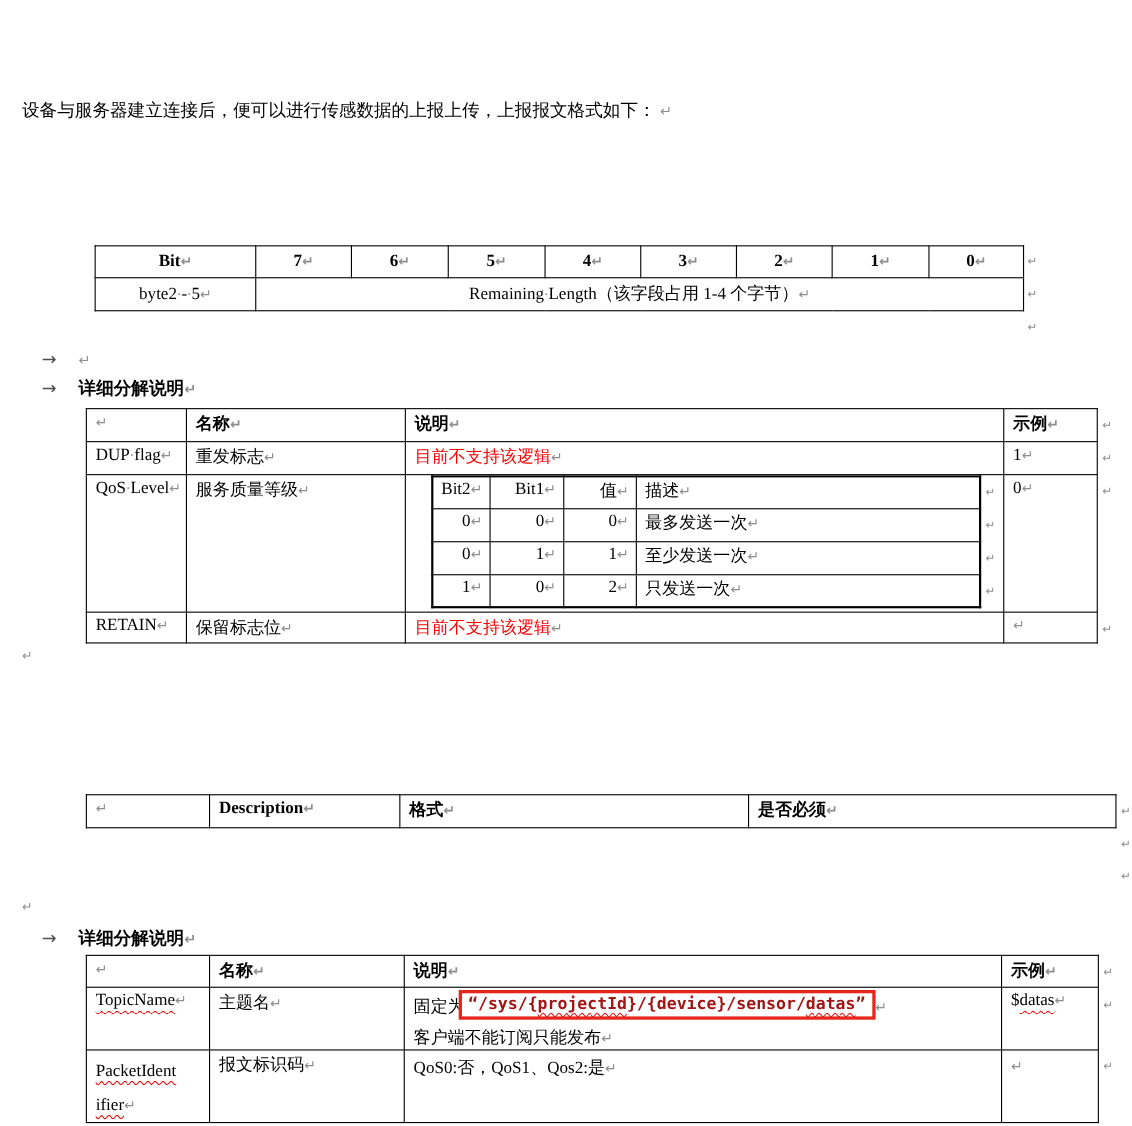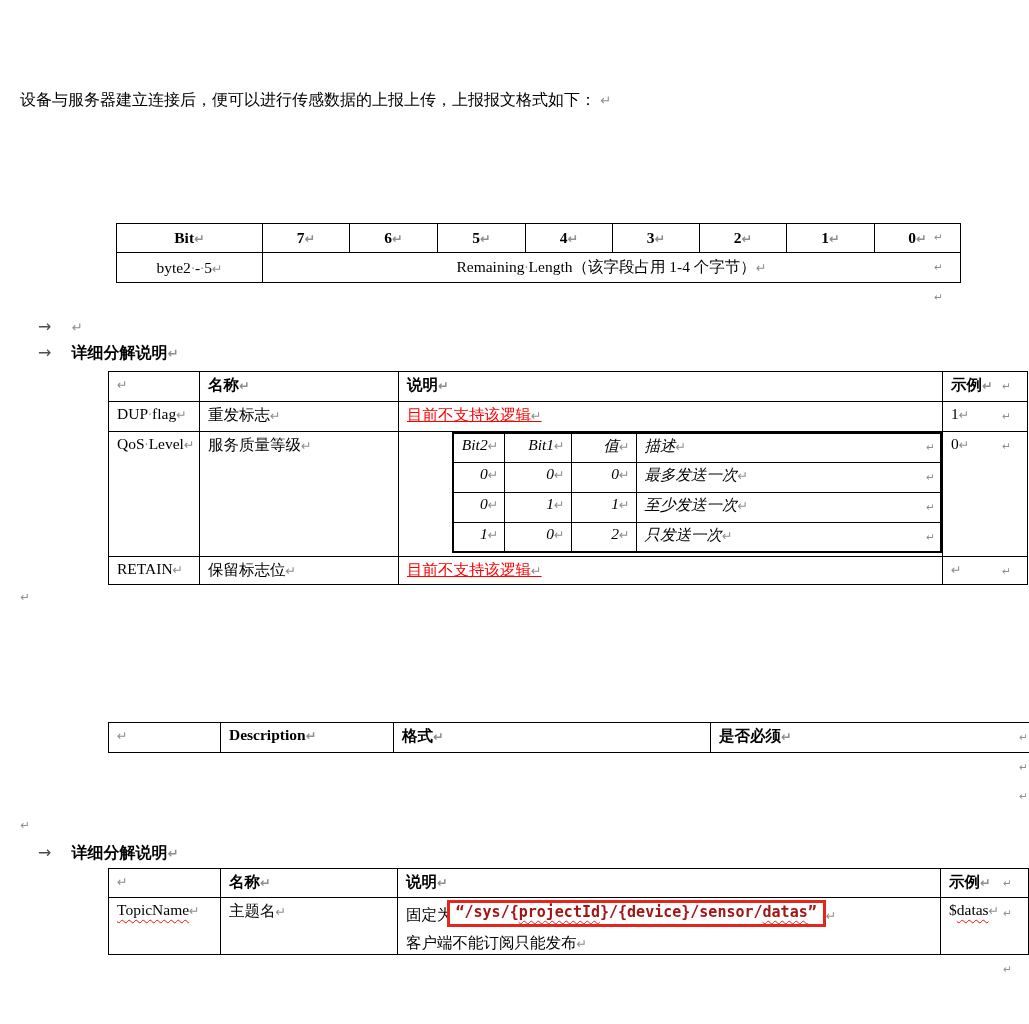--- a/index.html
+++ b/index.html
@@ -11,28 +11,28 @@
   .abs{position:absolute;}
   .h1{font-size:23px;font-weight:bold;white-space:nowrap;}
   .h2{font-size:21px;font-weight:bold;white-space:nowrap;}
   .blt{font-size:11px;vertical-align:4px;margin-right:7px;font-family:"DejaVu Sans","Liberation Sans",sans-serif;}
   .body-text{font-size:16px;white-space:nowrap;}
   .fm{color:#8e8e8e;font-family:"DejaVu Sans","Liberation Sans",sans-serif;font-size:0.82em;}
   .tb{color:#4d4d4d;font-family:"DejaVu Sans","Liberation Sans",sans-serif;}
   .tabline{font-size:16px;white-space:nowrap;}
   .tabline .gap{display:inline-block;width:20px;}
   .bold{font-weight:bold;}
-  .red{color:#fe0000;text-decoration:underline;}
+  .red{color:#fe0000;}
   .sq{text-decoration-line:underline;text-decoration-style:wavy;text-decoration-color:#f11010;text-decoration-thickness:1px;text-underline-offset:4px;}
-  table{border-collapse:collapse;table-layout:fixed;margin-left:30px;}
+  table{border-collapse:collapse;table-layout:fixed;}
   td{border:1px solid #000;font-size:15.5px;overflow:hidden;}
   #t1 td{text-align:center;vertical-align:middle;padding:1px 2px;}
   .dtab td{vertical-align:top;padding:3px 0 0 8px;text-align:left;}
   .pmark{position:absolute;color:#8e8e8e;font-size:13px;line-height:13px;}
-  .qcell{position:relative;padding:0 !important;font-style:italic;}
+  .qcell{position:relative;padding:0 !important;}
   #qt{position:absolute;left:23px;top:0;border:2px solid #000;}
   #qt td{padding:2px 6px 0 2px;text-align:right;}
   #qt td.dsc{text-align:left;padding-left:8px;}
   .codebox{
     display:inline-block;border:3px solid #e6251d;padding:0 6px 3px 6px;
     margin-left:-6px;position:relative;top:-3px;background:#fff;
     font-family:"DejaVu Sans Mono","Liberation Mono",monospace;
     font-weight:bold;color:#a31515;font-size:15px;white-space:nowrap;
   }
   .codebox .sq{text-decoration-color:#e02020;text-underline-offset:3px;}
@@ -215,19 +215,26 @@
       <td><span class="sq">TopicName</span><span><span class="fm">↵</span></span></td>
       <td>主题名<span class="fm">↵</span></td>
       <td style="padding-top:5px;">
         <div style="white-space:nowrap;">
           <span>固定为</span><span class="codebox"><span>“/sys/{</span><span class="sq">projectId</span><span>}/{device}/sensor/</span><span class="sq">datas</span><span>”</span></span><span><span class="fm">↵</span></span>
         </div>
         <div class="descline2">客户端不能订阅只能发布<span class="fm">↵</span></div>
       </td>
       <td><span>$</span><span class="sq">datas</span><span><span class="fm">↵</span></span></td>
     </tr>
+    <tr style="height:60px">
+      <td><span class="wrap2"><span class="sq">PacketIdent
+ifier</span><span><span class="fm">↵</span></span></span></td>
+      <td>报文标识码<span class="fm">↵</span></td>
+      <td style="padding-top:5px;">QoS0:否，QoS1、Qos2:是<span class="fm">↵</span></td>
+      <td style="padding-top:6px;"><span class="fm">↵</span></td>
+    </tr>
   </tbody>
     </table>
   <span class="pmark" style="left:1003px;top:876px;"><span class="fm">↵</span></span>
   <span class="pmark" style="left:1003px;top:906px;"><span class="fm">↵</span></span>
   <span class="pmark" style="left:1003px;top:962px;"><span class="fm">↵</span></span>
 
 </div>
 
 </body></html>

